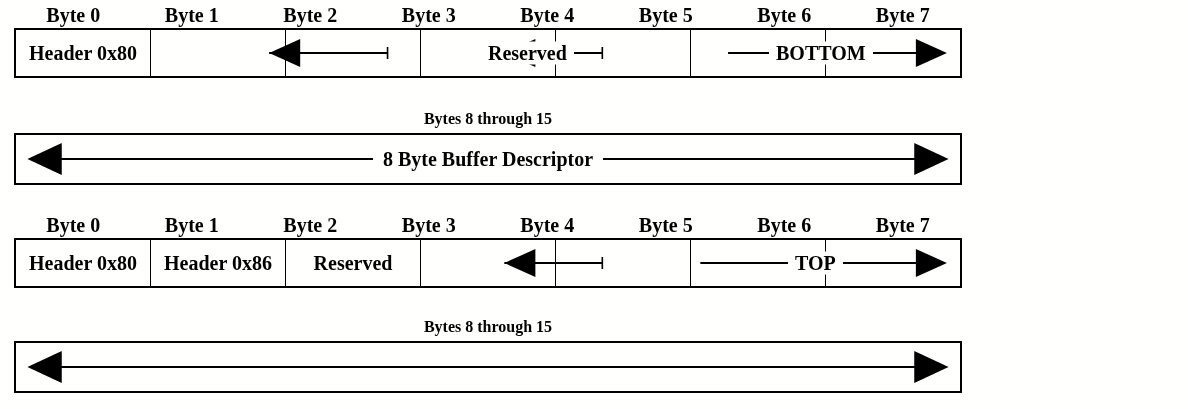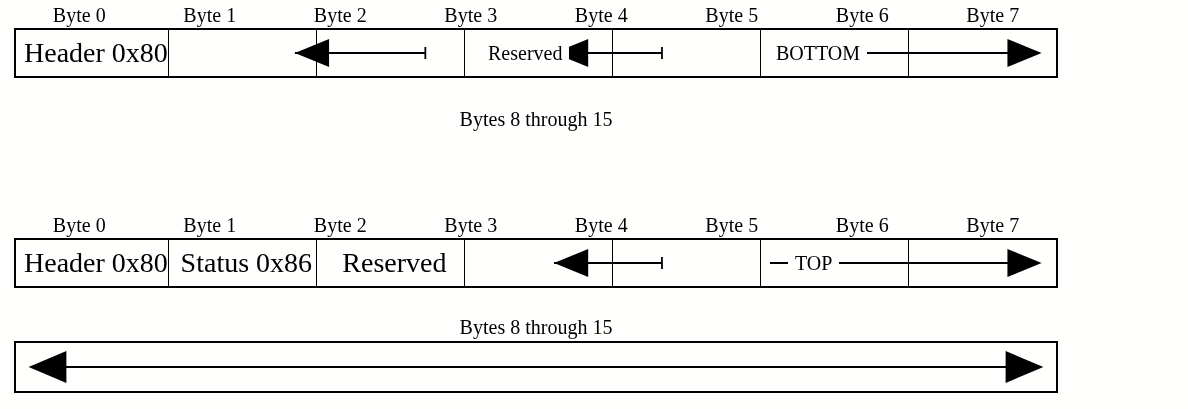--- a/index.html
+++ b/index.html
@@ -20,21 +20,22 @@
     position: absolute;
     left: 0; top: 0;
     width: 1188px;
     height: 409px;
   }
 
   
   .block {
     position: absolute;
     left: 14px;
-    width: 1044px;
+    width: 948px;
+    font-weight: bold;
   }
 
   
   .colheads {
     display: flex;
     height: 26px;
     line-height: 26px;
   }
   .colhead {
     flex: 1 1 0;
@@ -53,23 +54,22 @@
     box-sizing: border-box;
   }
   .cell {
     flex: 1 1 0;
     border-right: 1.5px solid #000;
     box-sizing: border-box;
     position: relative;
     display: flex;
     align-items: center;
     justify-content: center;
-    font-size: 28px;
-    white-space: nowrap;
-    padding-left: 8px;
+    font-size: 20px;
+    white-space: nowrap;
   }
   .cell:last-child { border-right: none; }
   .cell.noborder { border-right: none; }
 
   
   .widebar {
     border: 2px solid #000;
     height: 52px;
     position: relative;
     background: #fffffd;
@@ -83,21 +83,21 @@
     z-index: 3;
     background: #fffffd;
     padding: 0 10px;
     font-size: 20px;
     white-space: nowrap;
   }
   .barcaption {
     height: 28px;
     line-height: 28px;
     text-align: center;
-    font-size: 20px;
+    font-size: 16px;
     white-space: nowrap;
   }
 
   
   .arrowlayer {
     position: absolute;
     left: 0; top: 0;
     width: 100%;
     height: 100%;
     pointer-events: none;
@@ -163,38 +163,48 @@
         </g>
       </svg>
 
       <span class="spanlabel" style="left:465px;">Reserved</span>
       <span class="spanlabel" style="left:733px;margin-left:20px;">BOTTOM</span>
     </div>
   </div>
 
   <div class="block" style="top:105px;">
     <div class="barcaption">Bytes 8 through 15</div>
+    <div class="widebar">
+      <svg class="arrowlayer" viewBox="0 0 1156 48" preserveAspectRatio="none">
+        <g>
+          <line x1="22" y1="24" x2="1134" y2="24" stroke="#000" stroke-width="2"></line>
+          <polygon points="14,24 56,8 56,40" fill="#000"></polygon>
+          <polygon points="1142,24 1100,8 1100,40" fill="#000"></polygon>
+        </g>
+      </svg>
+      <span class="wide-label">8 Byte Buffer Descriptor</span>
+    </div>
   </div>
 
   <div class="block" style="top:212px;">
 
     <div class="colheads">
       <div class="colhead">Byte 0</div>
       <div class="colhead">Byte 1</div>
       <div class="colhead">Byte 2</div>
       <div class="colhead">Byte 3</div>
       <div class="colhead">Byte 4</div>
       <div class="colhead">Byte 5</div>
       <div class="colhead">Byte 6</div>
       <div class="colhead">Byte 7</div>
     </div>
 
     <div class="byterow">
       <div class="cell">Header 0x80</div>
-      <div class="cell">Status 0x86</div>
+      <div class="cell">Header 0x86</div>
       <div class="cell">Reserved</div>
       <div class="cell"></div>
       <div class="cell"></div>
       <div class="cell"></div>
       <div class="cell noborder"></div>
 
       <svg class="arrowlayer" viewBox="0 0 1156 46" preserveAspectRatio="none">
 
         <g>
           <line x1="598" y1="23" x2="718" y2="23" stroke="#000" stroke-width="2"></line>

